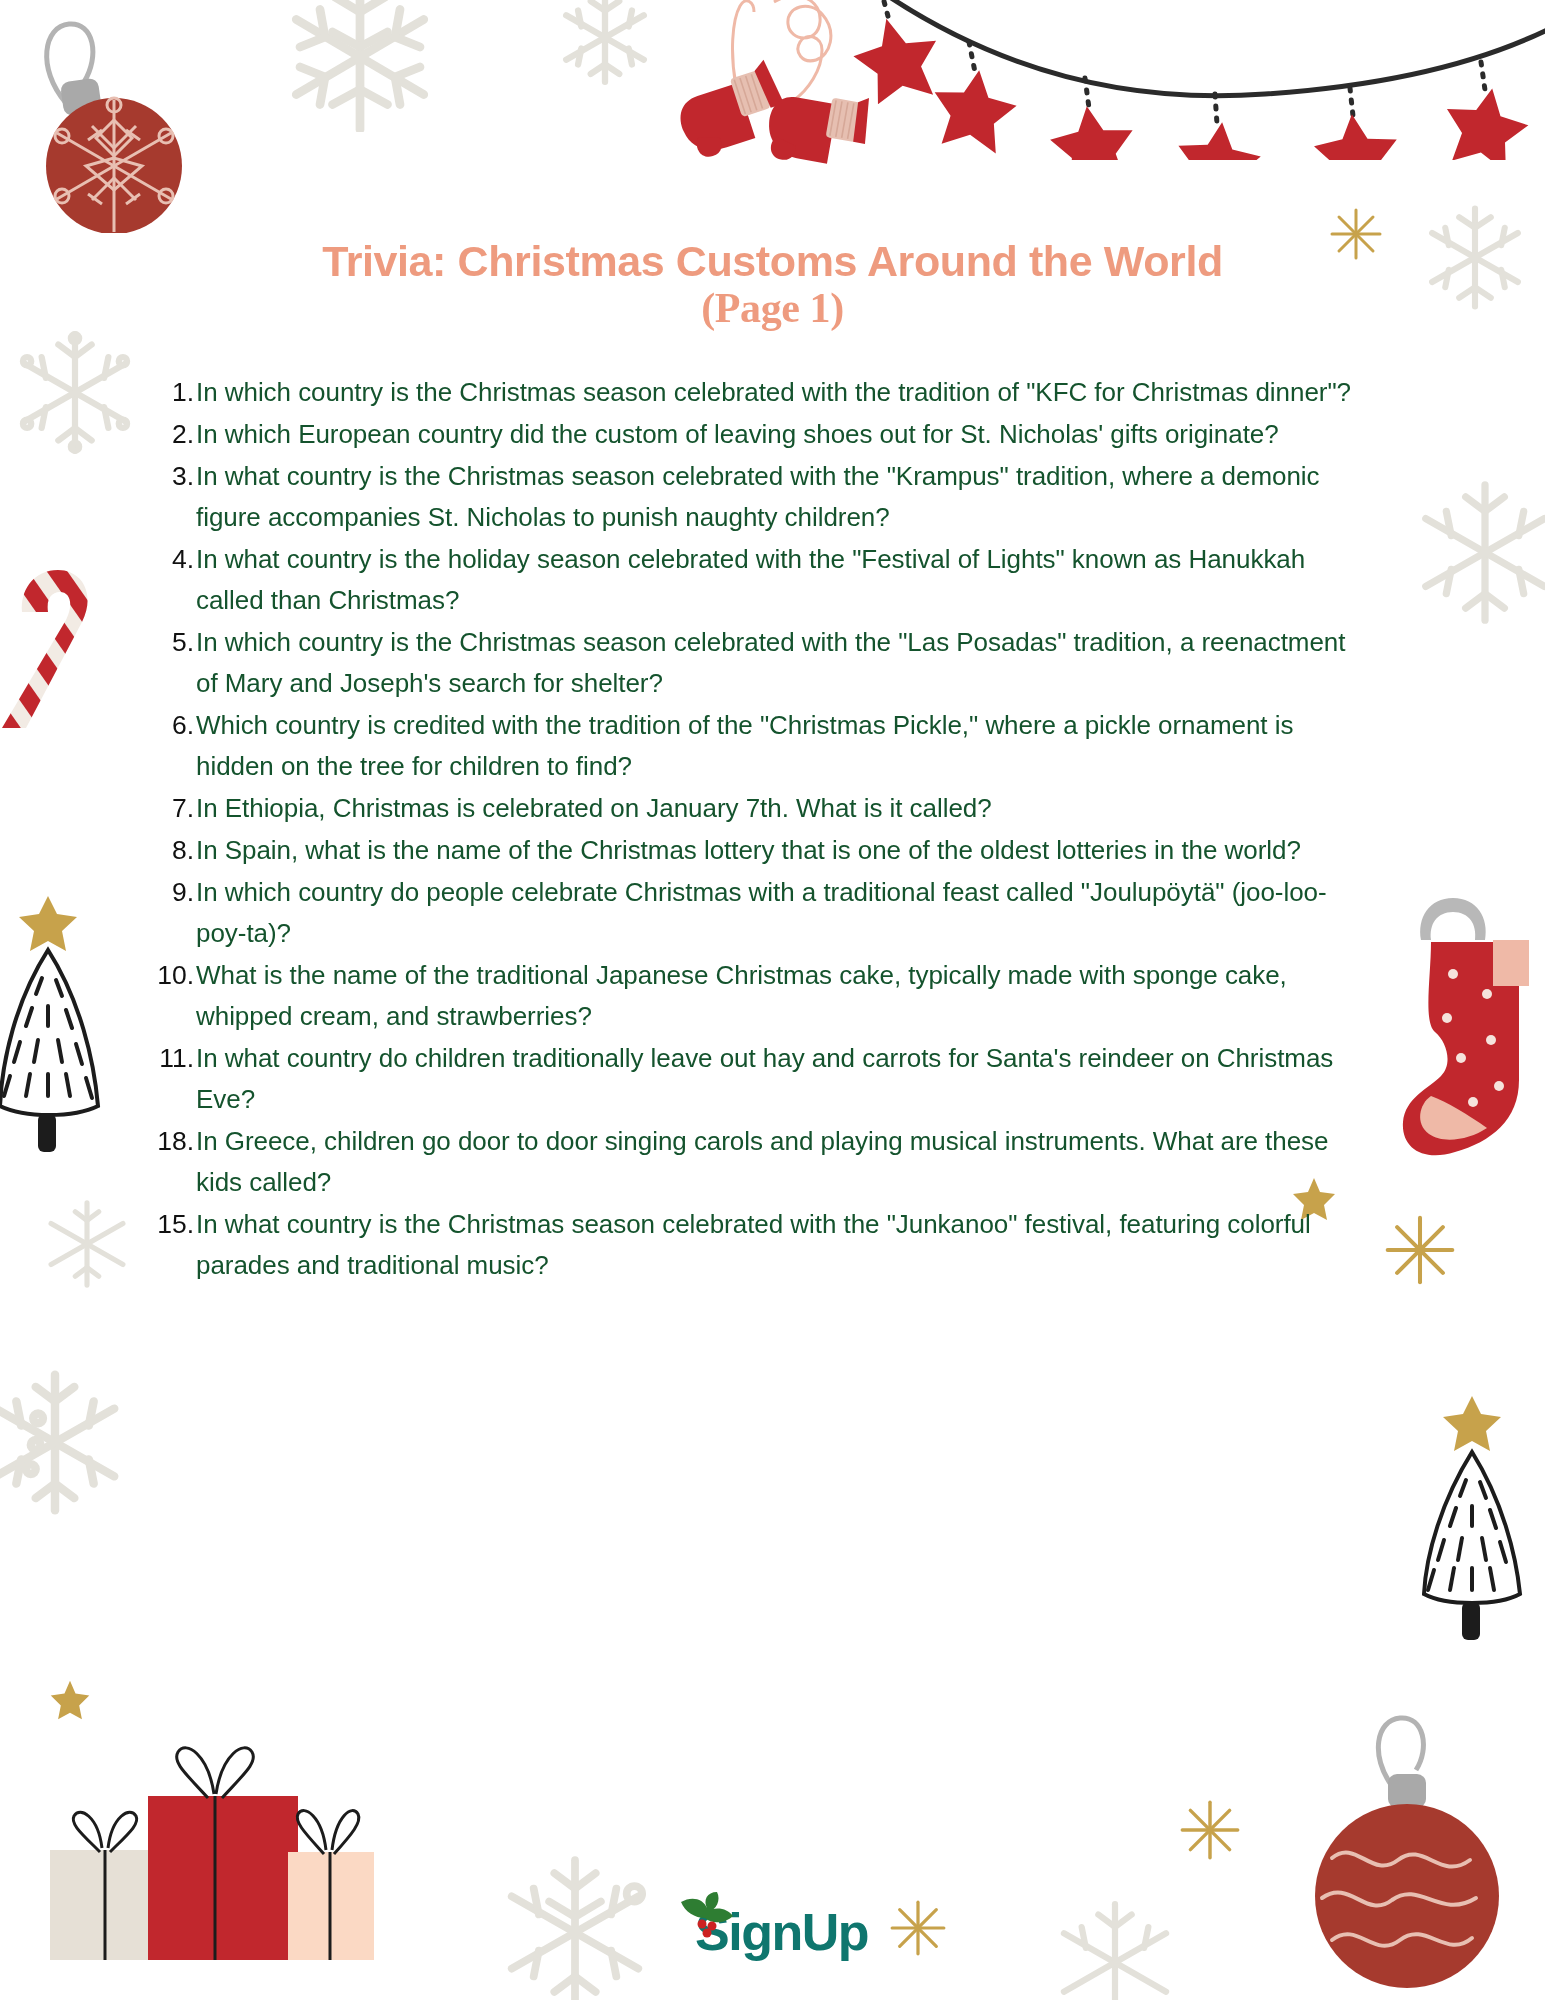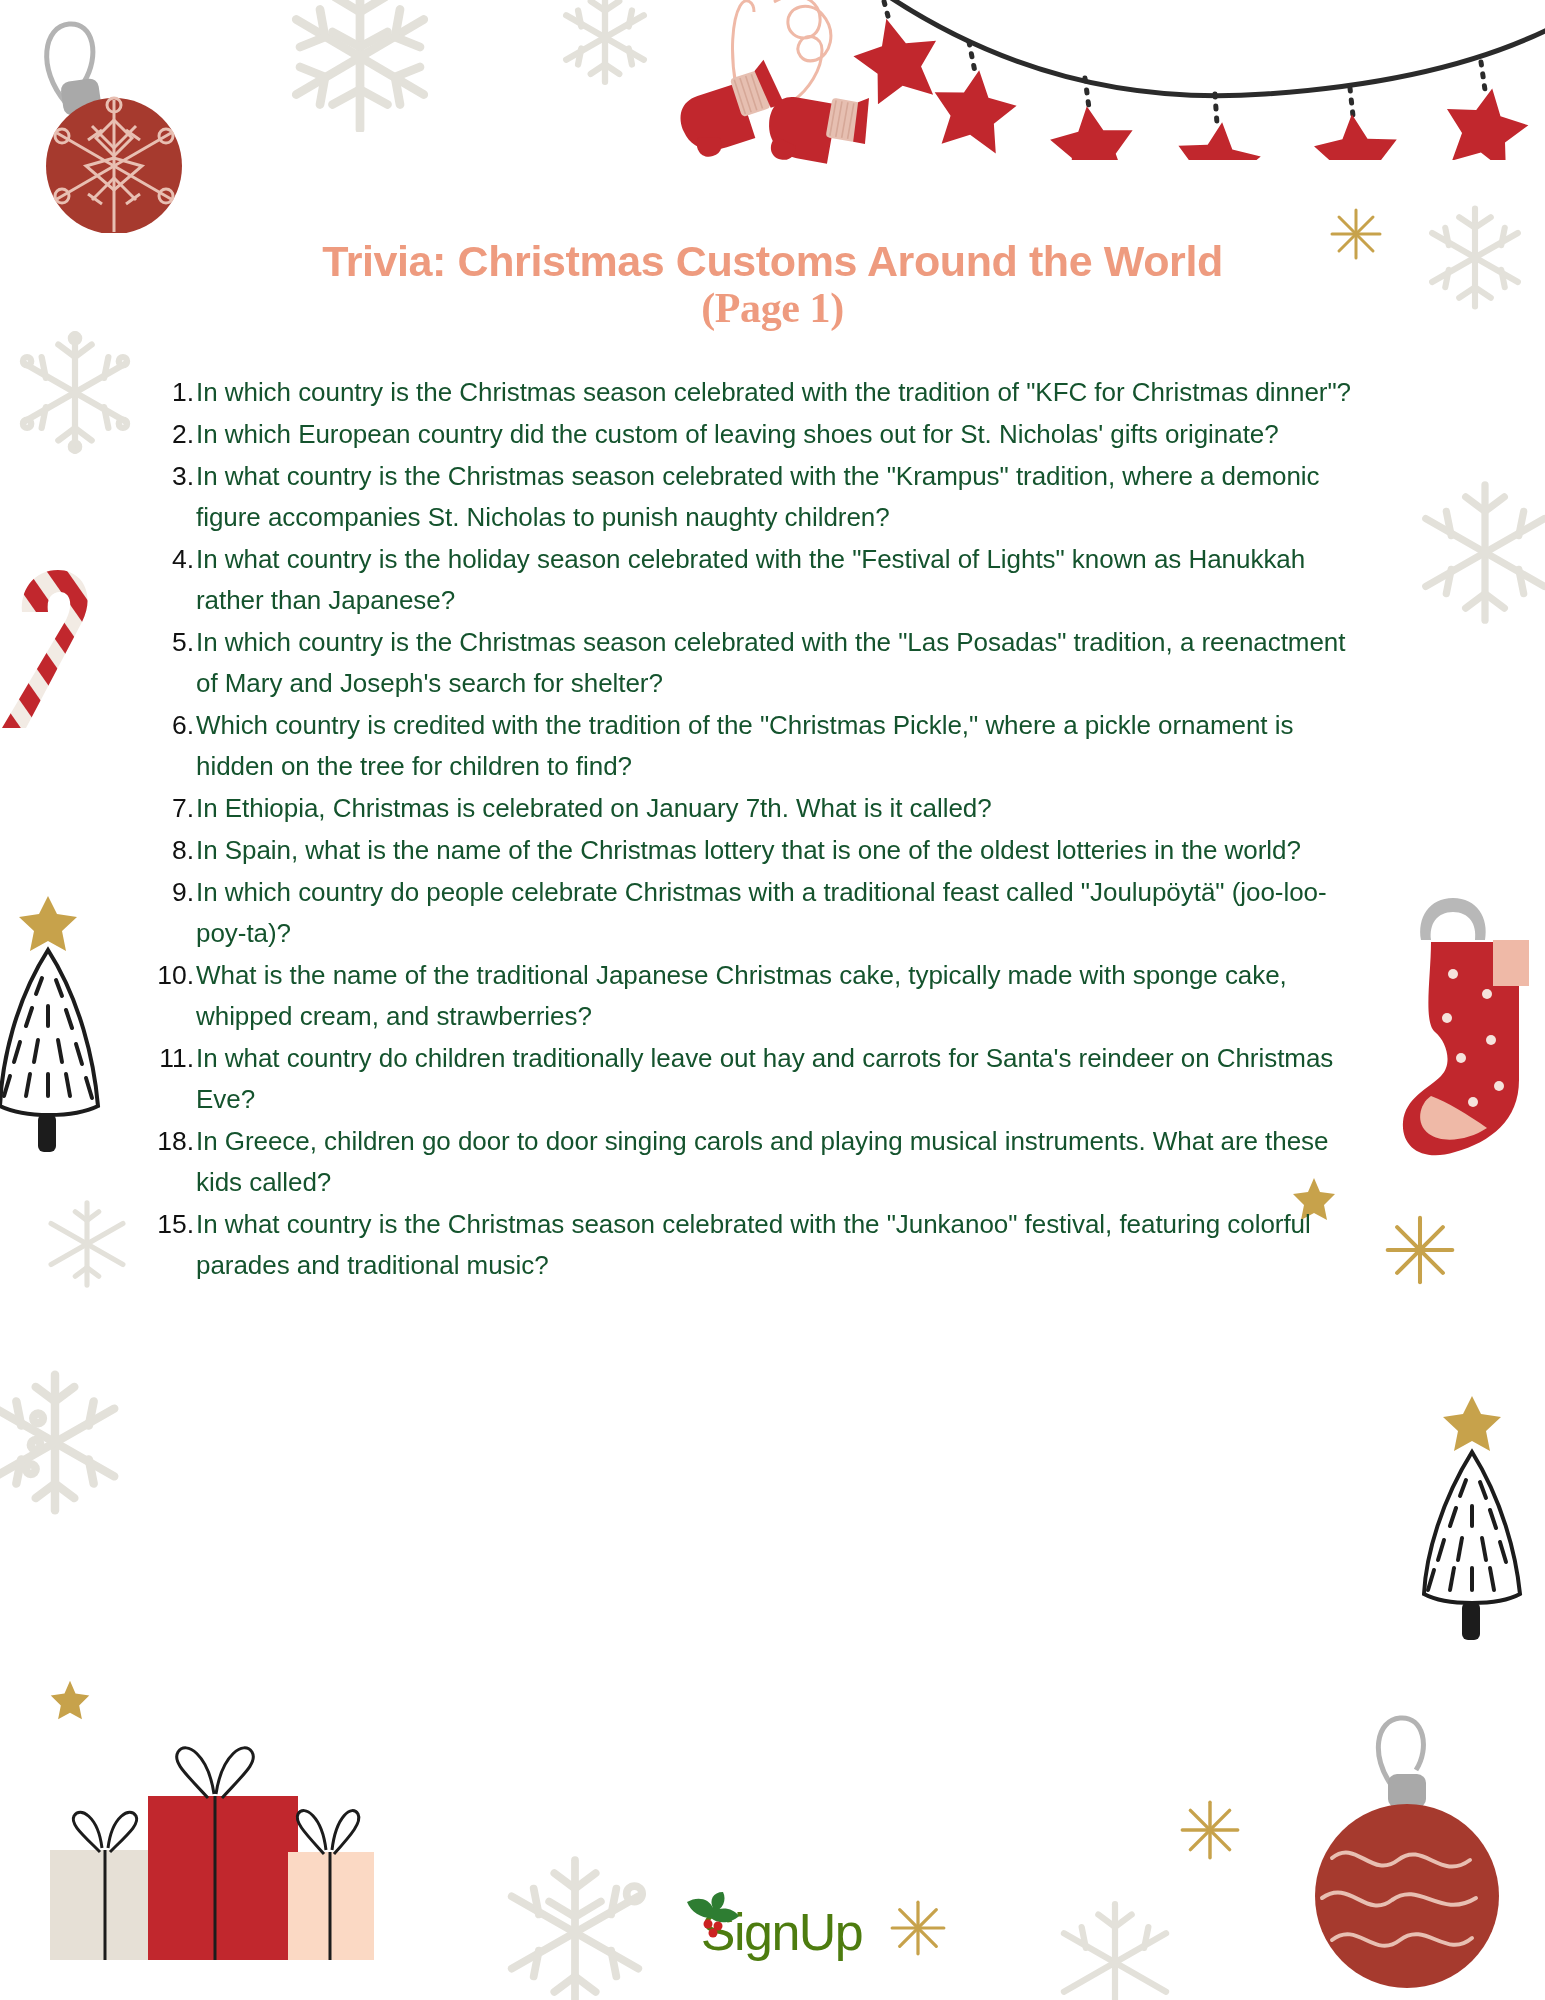--- a/index.html
+++ b/index.html
@@ -71,22 +71,22 @@
     position: absolute;
     left: 0; right: 0;
     bottom: 28px;
     display: flex;
     align-items: center;
     justify-content: center;
     z-index: 6;
   }
   #logo-word {
     font-size: 52px;
-    font-weight: normal;
-    color: #4d7c0f;
+    font-weight: bold;
+    color: #0f766e;
     letter-spacing: -1.5px;
     line-height: 1;
   }
 </style>
 </head>
 <body>
 
 <div id="page">
 
   <svg class="deco" style="left:14px; top:8px;" width="180" height="225" viewBox="0 0 180 225">
@@ -432,21 +432,21 @@
       <li class="q-row">
         <span class="q-num">2.</span>
         <span class="q-text">In which European country did the custom of leaving shoes out for St. Nicholas' gifts originate?</span>
       </li>
       <li class="q-row">
         <span class="q-num">3.</span>
         <span class="q-text">In what country is the Christmas season celebrated with the "Krampus" tradition, where a demonic figure accompanies St. Nicholas to punish naughty children?</span>
       </li>
       <li class="q-row">
         <span class="q-num">4.</span>
-        <span class="q-text">In what country is the holiday season celebrated with the "Festival of Lights" known as Hanukkah rather than Japanese?</span>
+        <span class="q-text">In what country is the holiday season celebrated with the "Festival of Lights" known as Hanukkah called than Christmas?</span>
       </li>
       <li class="q-row">
         <span class="q-num">5.</span>
         <span class="q-text">In which country is the Christmas season celebrated with the "Las Posadas" tradition, a reenactment of Mary and Joseph's search for shelter?</span>
       </li>
       <li class="q-row">
         <span class="q-num">6.</span>
         <span class="q-text">Which country is credited with the tradition of the "Christmas Pickle," where a pickle ornament is hidden on the tree for children to find?</span>
       </li>
       <li class="q-row">

